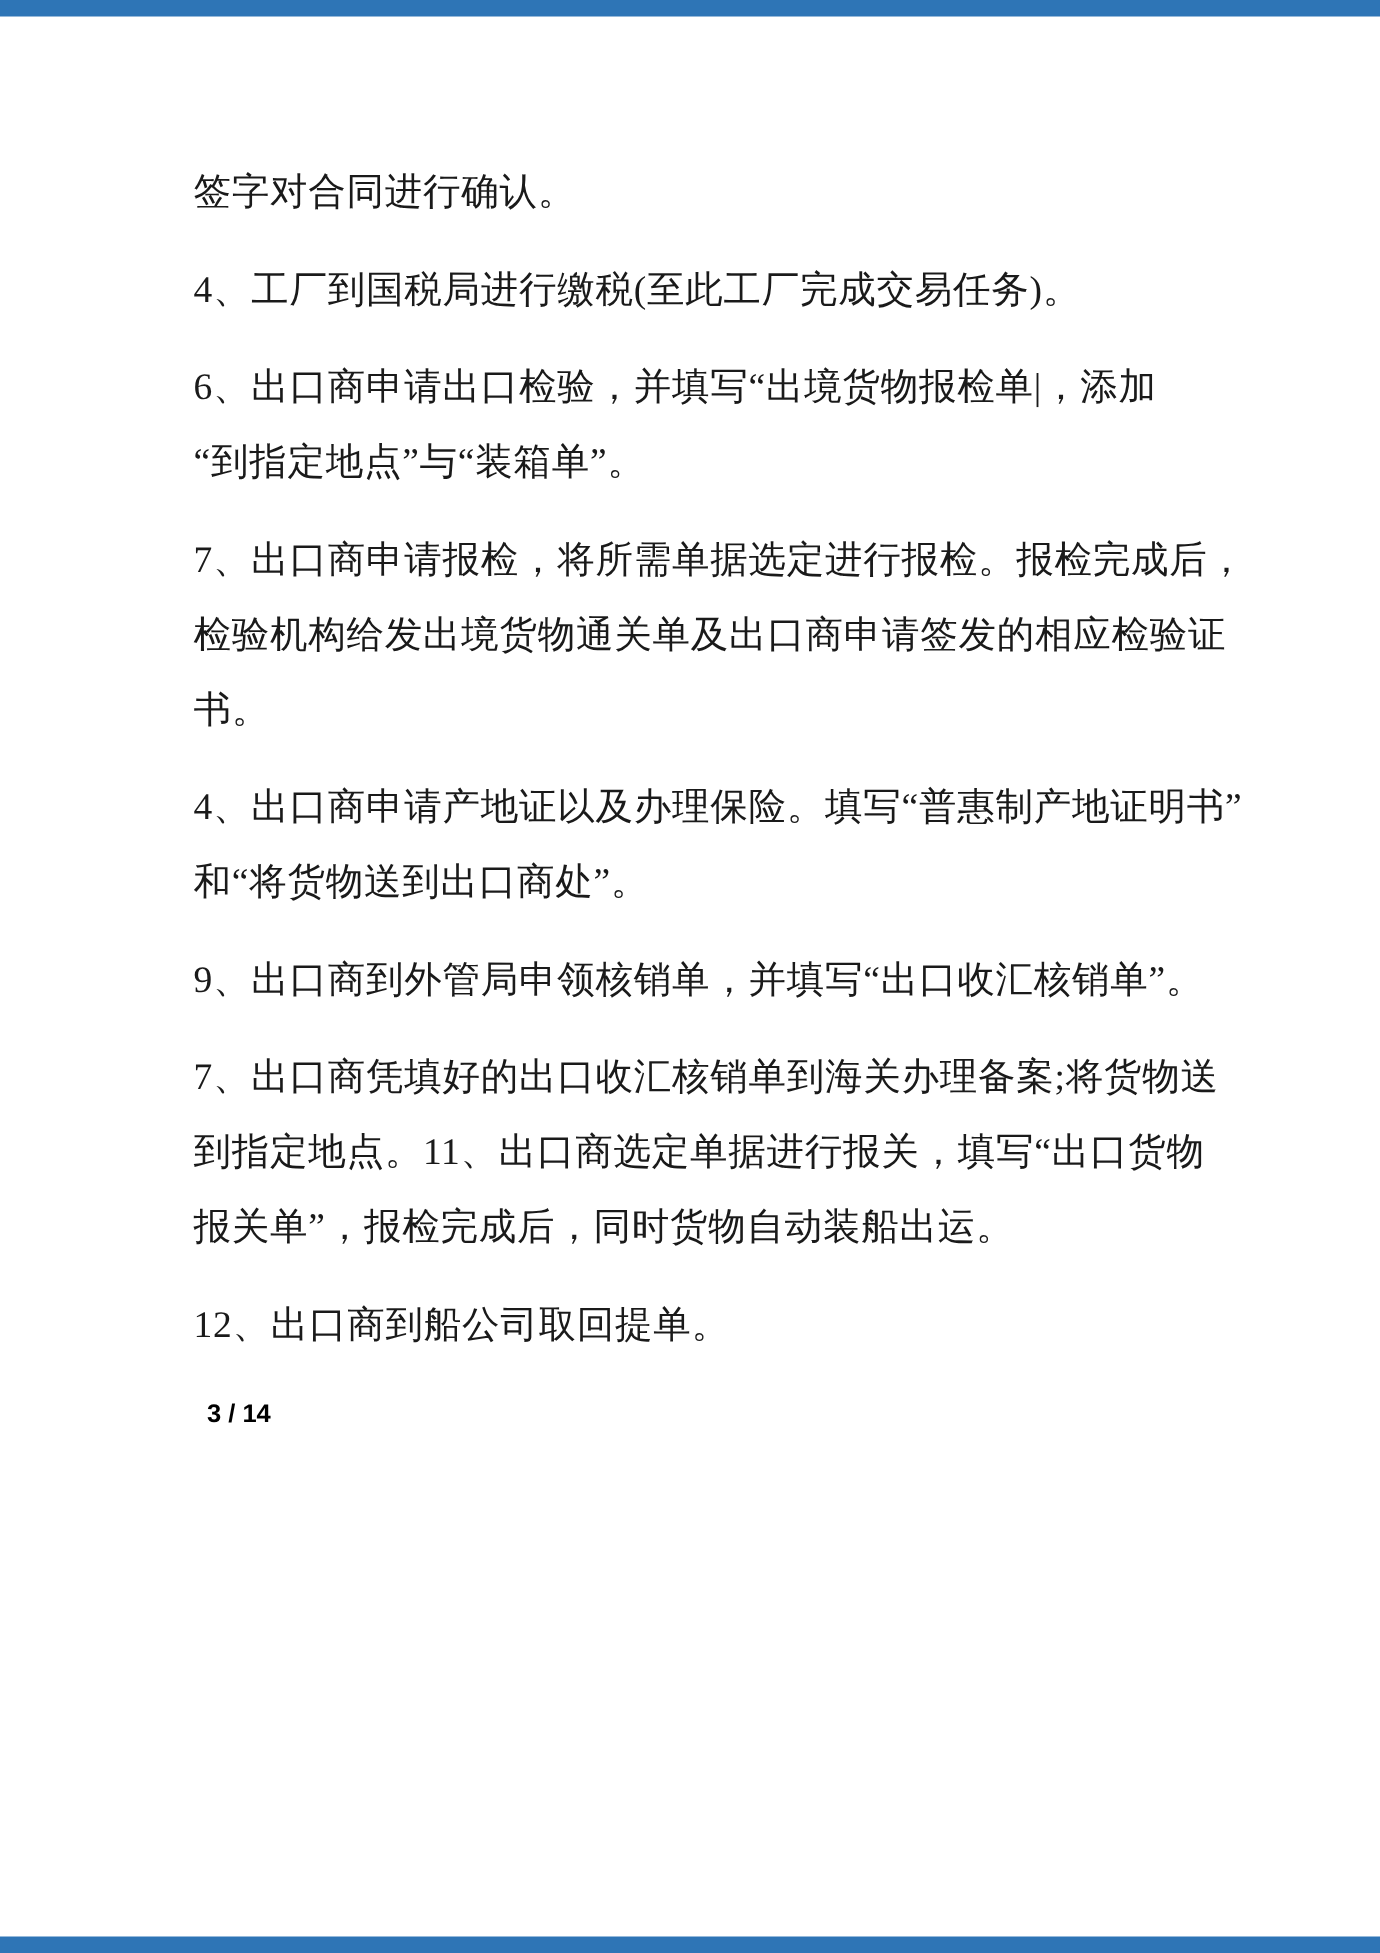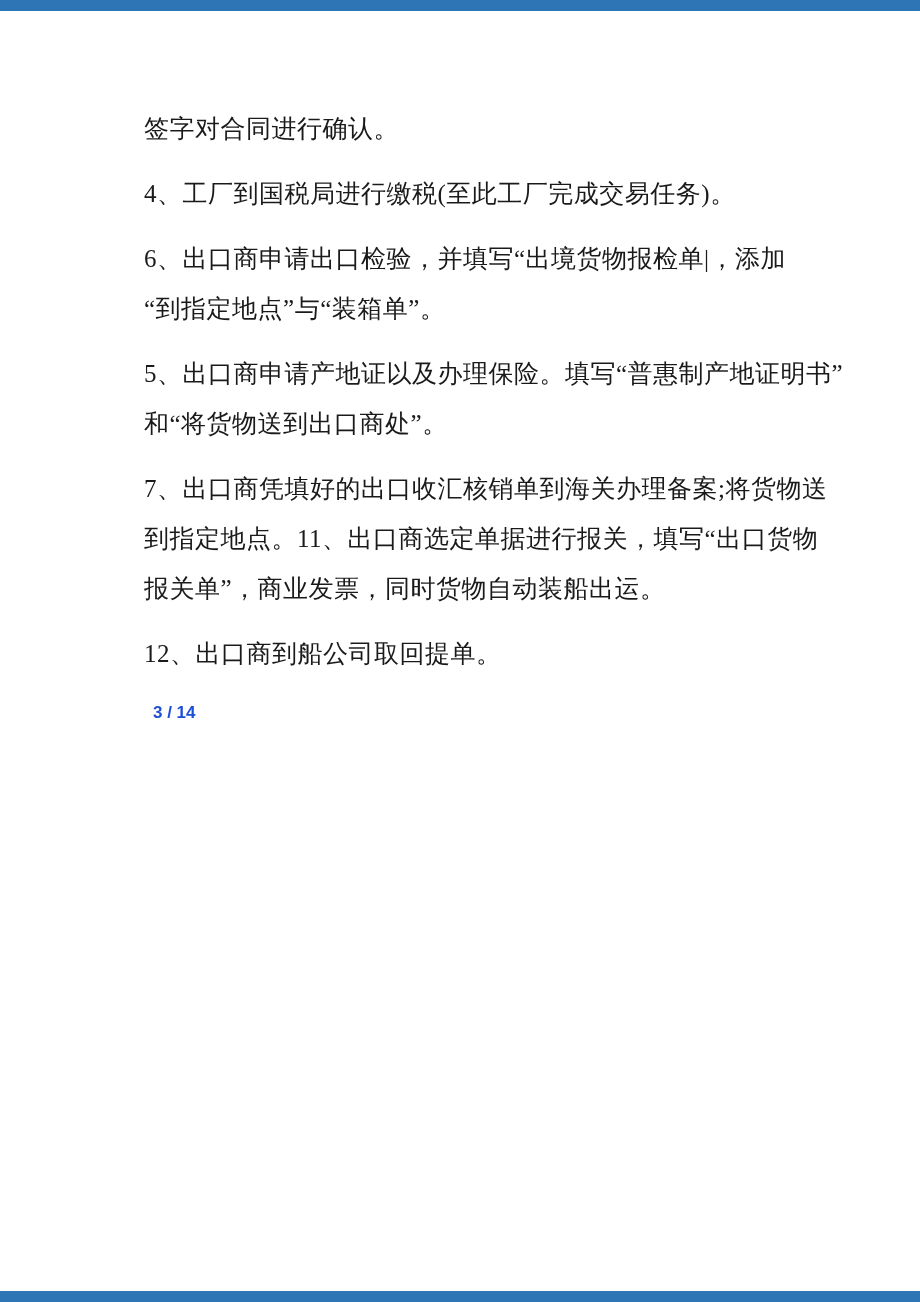--- a/index.html
+++ b/index.html
@@ -19,42 +19,42 @@
     position: absolute;
     left: 0;
     width: 920px;
     height: 11px;
   }
   .edge-bar.top { top: 0; }
   .edge-bar.bottom { bottom: 0; }
   .doc-content {
     position: absolute;
     top: 104px;
-    left: 144px;
+    left: 129px;
     width: 720px;
     font-size: 25px;
   }
   .para {
     margin: 0 0 15px 0;
     padding: 0;
   }
   .line {
     display: block;
     line-height: 50px;
     white-space: nowrap;
     letter-spacing: 0.5px;
   }
   .page-footer {
     margin-top: 24px;
     margin-left: 9px;
     font-family: "Liberation Sans", "DejaVu Sans", sans-serif;
     font-weight: 700;
     font-size: 17px;
     line-height: 20px;
-    color: #1d4ed8;
+    color: #000000;
   }
 </style>
 </head>
 <body>
 
 <div class="edge-bar top" style="background-color: rgb(46, 117, 182);"></div>
 
 <div class="doc-content">
 
   <p class="para">
@@ -65,31 +65,39 @@
   <p class="para">
     <span class="line">4、工厂到国税局进行缴税(至此工厂完成交易任务)。</span>
   </p>
 
 
   <p class="para">
     <span class="line">6、出口商申请出口检验，并填写“出境货物报检单|，添加</span>
     <span class="line">“到指定地点”与“装箱单”。</span>
   </p>
 
+  <p class="para">
+    <span class="line">7、出口商申请报检，将所需单据选定进行报检。报检完成后，</span>
+    <span class="line">检验机构给发出境货物通关单及出口商申请签发的相应检验证</span>
+    <span class="line">书。</span>
+  </p>
 
   <p class="para">
-    <span class="line">5、出口商申请产地证以及办理保险。填写“普惠制产地证明书”</span>
+    <span class="line">4、出口商申请产地证以及办理保险。填写“普惠制产地证明书”</span>
     <span class="line">和“将货物送到出口商处”。</span>
   </p>
 
+  <p class="para">
+    <span class="line">9、出口商到外管局申领核销单，并填写“出口收汇核销单”。</span>
+  </p>
 
   <p class="para">
     <span class="line">7、出口商凭填好的出口收汇核销单到海关办理备案;将货物送</span>
     <span class="line">到指定地点。11、出口商选定单据进行报关，填写“出口货物</span>
-    <span class="line">报关单”，商业发票，同时货物自动装船出运。</span>
+    <span class="line">报关单”，报检完成后，同时货物自动装船出运。</span>
   </p>
 
   <p class="para">
     <span class="line">12、出口商到船公司取回提单。</span>
   </p>
 
   <div class="page-footer">3 / 14</div>
 
 </div>
 

